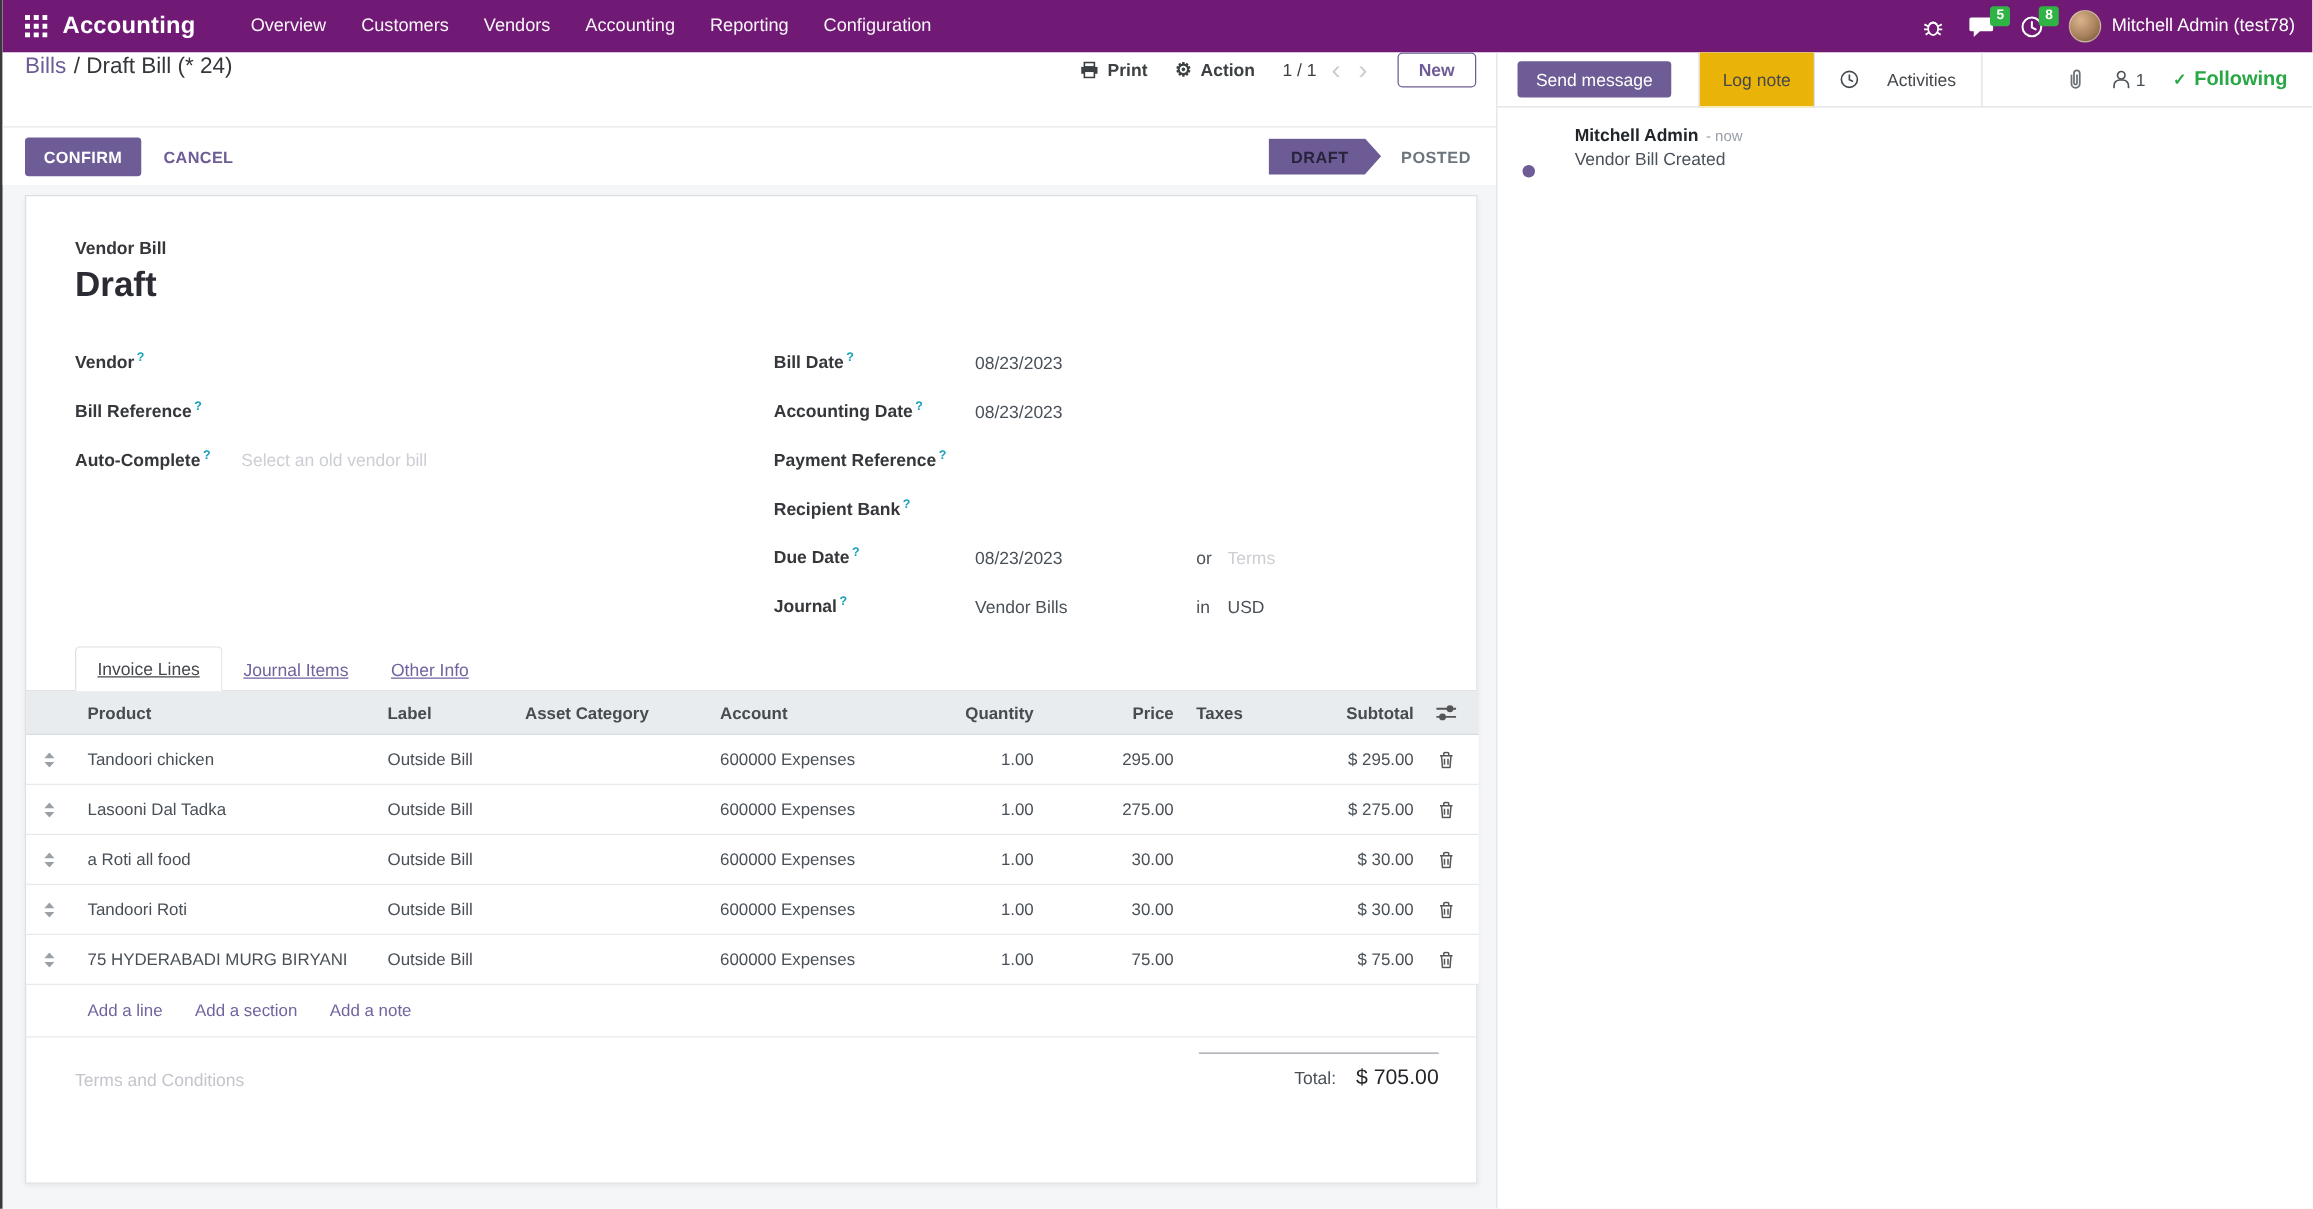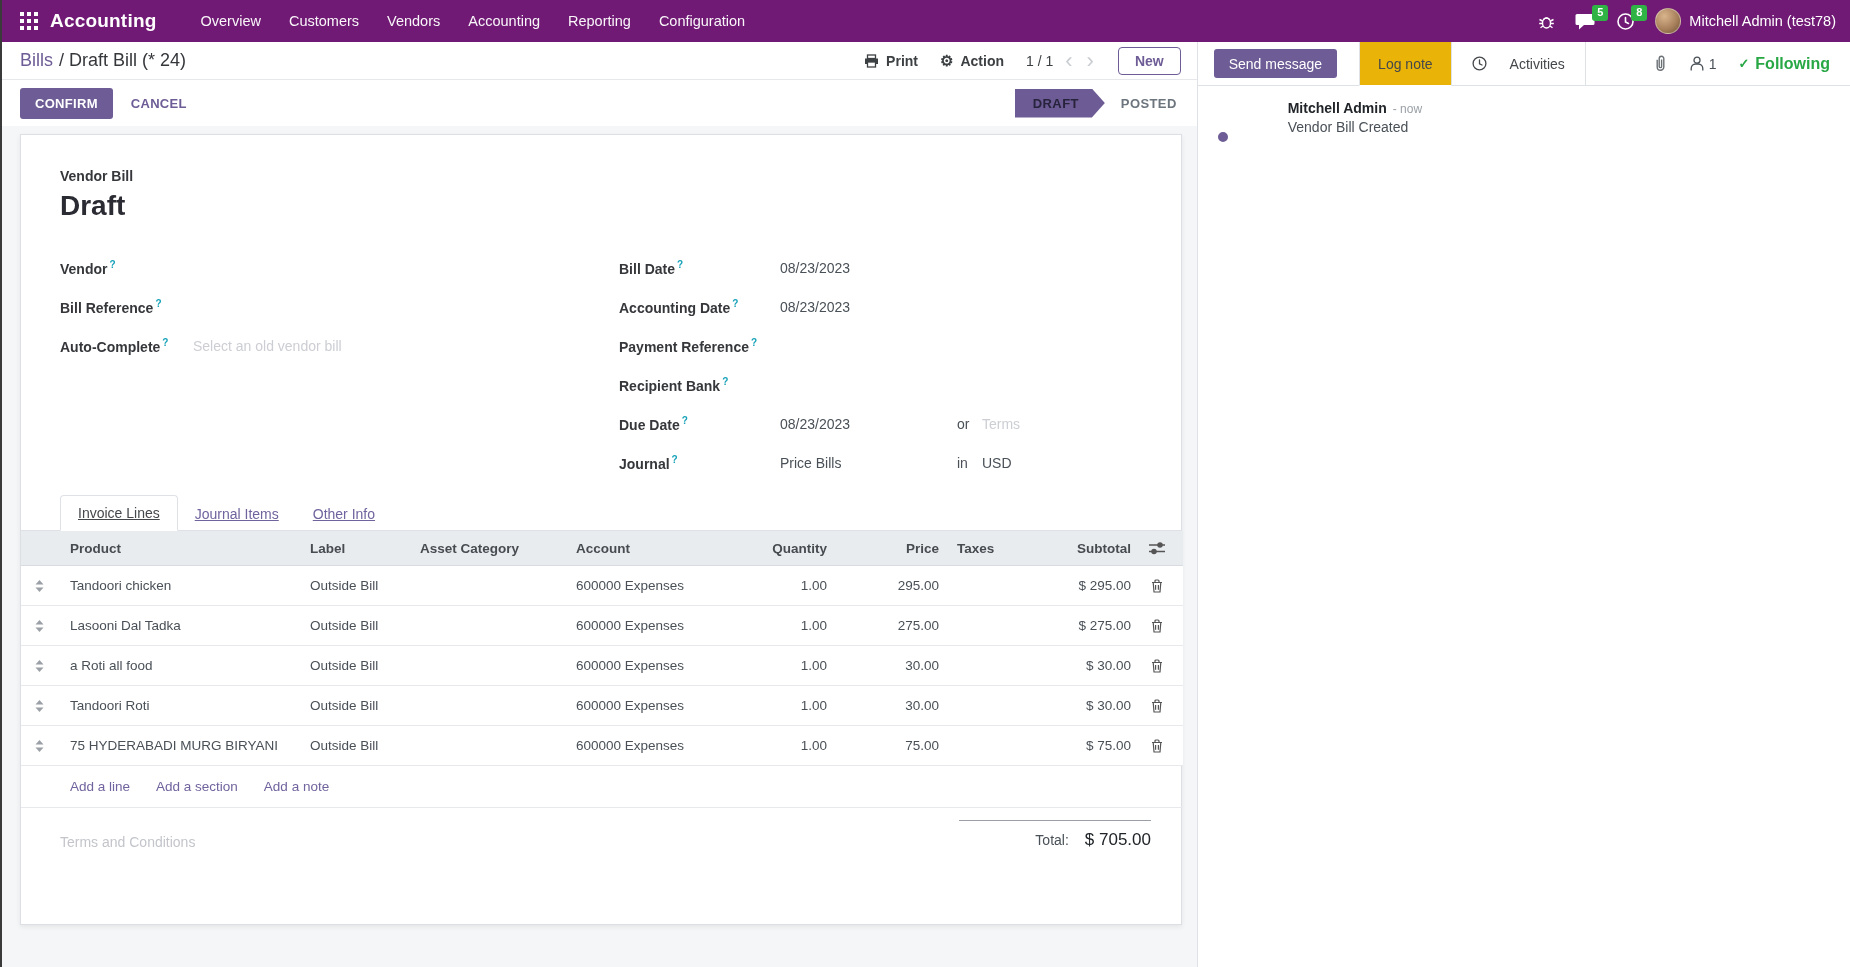--- a/index.html
+++ b/index.html
@@ -19,21 +19,21 @@
   .avatar-sm { width:26px; height:26px; border-radius:50%; background:radial-gradient(circle at 35% 30%, #d8b48c 0%, #a9825d 55%, #6f4f33 100%); border:1px solid rgba(255,255,255,.4); }
   .nav-username { font-size:14.5px; }
 
   
   .main { display:flex; height:925px; }
   .content-col { width:1196px; display:flex; flex-direction:column; }
   .chatter { width:654px; background:#fff; border-left:1px solid #dee2e6; display:flex; flex-direction:column; }
 
   
   .control-panel { background:#fff; }
-  .cp-row1 { height:38px; display:flex; align-items:center; justify-content:space-between; padding:0 16px 0 18px; border-bottom:1px solid #e6e8eb; }
+  .cp-row1 { height:60px; display:flex; align-items:flex-start; justify-content:space-between; padding:0 16px 0 18px; border-bottom:1px solid #e6e8eb; }
   .breadcrumb { font-size:18px; color:#35373b; display:flex; gap:6px; align-items:baseline; }
   .bc-root { color:#6d5c95; cursor:pointer; }
   .cp-actions { display:flex; align-items:center; gap:22px; }
   .cp-btn { display:flex; align-items:center; gap:7px; font-size:14px; font-weight:600; color:#3c4043; cursor:pointer; }
   .gear-glyph { font-size:15px; line-height:1; }
   .pager { display:flex; align-items:center; gap:10px; }
   .pager-count { font-size:14px; color:#3c4043; }
   .pager-arrow { font-size:22px; color:#c9ccd0; line-height:1; cursor:pointer; padding:0 2px; }
   .btn-new { font-size:14px; color:#6d5c95; font-weight:600; border:1px solid #6d5c95; border-radius:4px; padding:5px 16px; background:#fff; cursor:pointer; }
 
@@ -107,21 +107,21 @@
   .btn-activities { display:flex; align-items:center; gap:23px; font-size:14px; color:#44474b; padding:0 20px; border-right:1px solid #dee2e6; cursor:pointer; }
   .chatter-tools { margin-left:auto; display:flex; align-items:center; gap:22px; padding-right:20px; }
   .tool { display:flex; align-items:center; gap:5px; color:#495057; font-size:14px; cursor:pointer; }
   .following { color:#28a745; font-weight:600; display:flex; align-items:center; gap:6px; cursor:pointer; }
   .check-glyph { font-size:13px; font-weight:700; }
 
   .thread { padding:14px 20px; }
   .date-divider { display:flex; align-items:center; gap:14px; margin:6px 0 14px; }
   .date-divider::before, .date-divider::after { content:""; flex:1; height:1px; background:#e7e9ec; }
   .date-label { font-size:13px; font-weight:700; color:#212529; }
-  .message { display:flex; gap:28px; }
+  .message { display:flex; gap:0; }
   .avatar-wrap { position:relative; width:42px; height:42px; flex:0 0 auto; }
   .avatar-lg { width:42px; height:42px; border-radius:50%; background:radial-gradient(circle at 38% 32%, #e8c9a1 0%, #b08a60 50%, #5f4530 100%); }
   .presence-dot { position:absolute; left:-2px; bottom:-2px; width:14px; height:14px; border-radius:50%; background:#6d5c95; border:2px solid #fff; }
   .msg-head { display:flex; align-items:baseline; gap:6px; }
   .msg-author { font-size:14px; font-weight:700; color:#212529; cursor:pointer; }
   .msg-time { font-size:12px; color:#9aa0a6; }
   .msg-body { font-size:14px; color:#495057; margin-top:3px; }
 
   svg { display:block; }
 </style>
@@ -259,21 +259,21 @@
               <span class="empty-field"></span>
             </div>
             <div class="frow">
               <span class="flabel flabel-r"><span>Due Date</span><sup class="help-sup">?</sup></span>
               <span class="fvalue fvalue-main">08/23/2023</span>
               <span class="fword">or</span>
               <input class="ph-input" style="width: 110px;" placeholder="Terms">
             </div>
             <div class="frow">
               <span class="flabel flabel-r"><span>Journal</span><sup class="help-sup">?</sup></span>
-              <span class="fvalue fvalue-main">Price Bills</span>
+              <span class="fvalue fvalue-main">Vendor Bills</span>
               <span class="fword">in</span>
               <span class="fvalue">USD</span>
             </div>
           </div>
         </div>
 
         <div class="tabbar">
           <span class="tab tab-active">Invoice Lines</span>
           <span class="tab tab-link">Journal Items</span>
           <span class="tab tab-link">Other Info</span>

